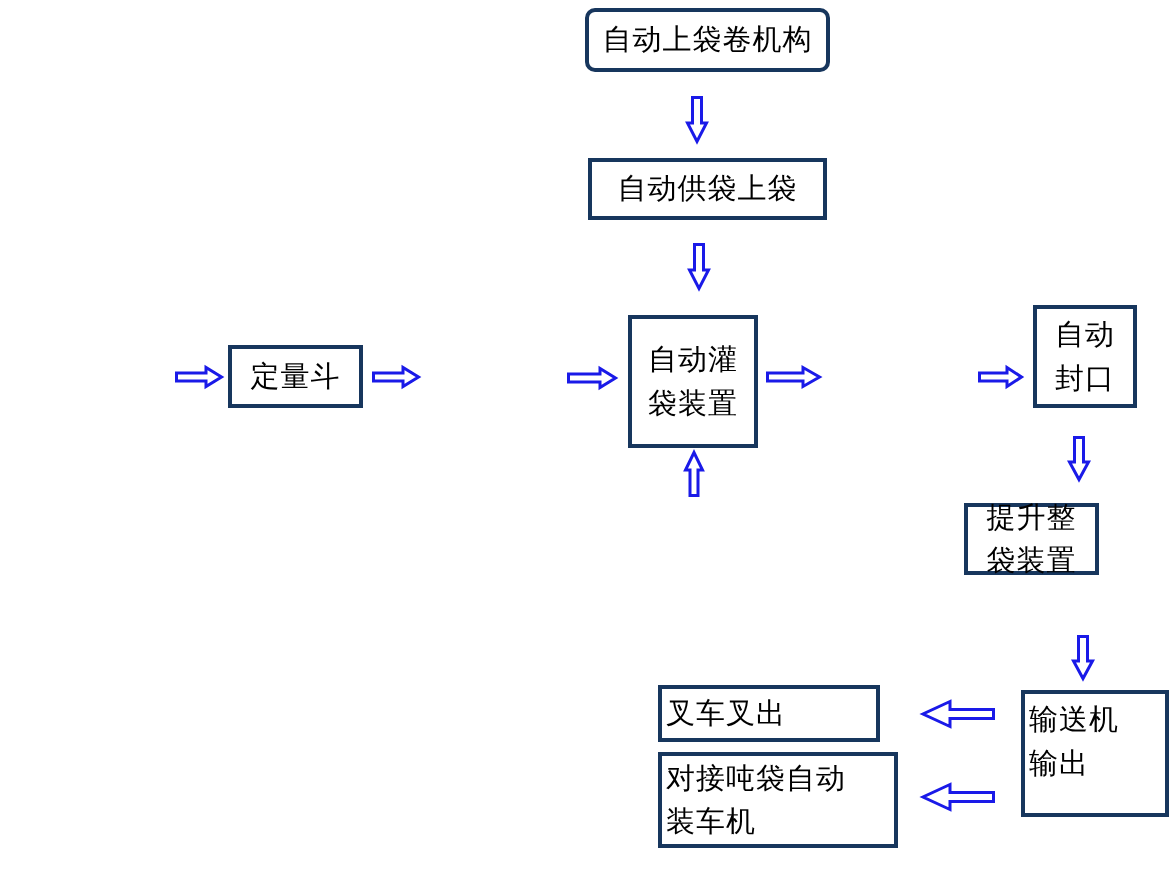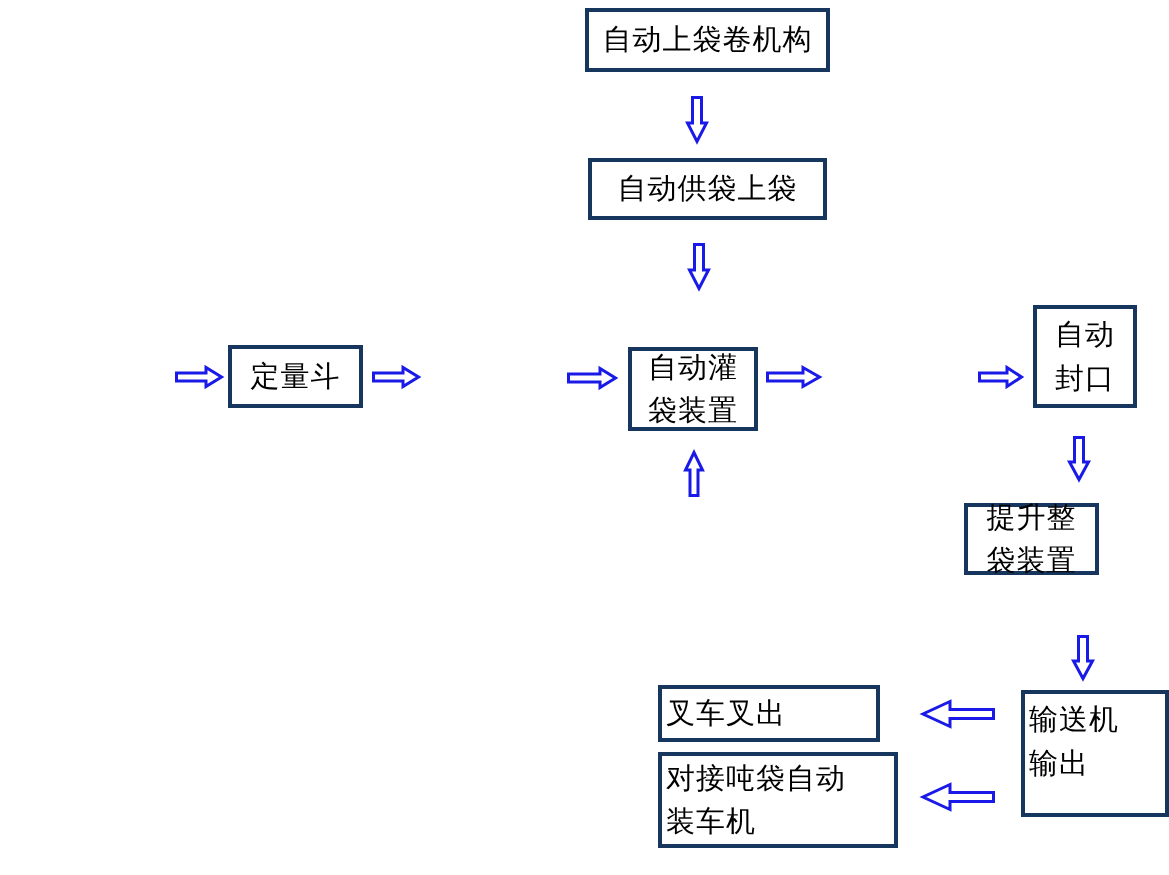--- a/index.html
+++ b/index.html
@@ -37,21 +37,21 @@
     stroke: var(--arrow-blue, #1A1AE8);
     stroke-width: 3;
     stroke-linejoin: miter;
   }
 </style>
 </head>
 <body>
 
 <div id="canvas">
 
-  <div class="node" style="left:585px; top:8px; width:245px; height:64px;">
+  <div class="node" style="left:585px; top:8px; width:245px; height:64px;border-radius:10px;">
     <span class="node-label">自动上袋卷机构</span>
   </div>
 
   <svg class="arrow" style="left:686px; top:96px;" width="22" height="47" viewBox="0 0 22 47">
     <polygon points="6.5,1.5 15.5,1.5 15.5,27 20.5,27 11,45.5 1.5,27 6.5,27"></polygon>
   </svg>
 
   <div class="node" style="left:588px; top:158px; width:239px; height:62px;">
     <span class="node-label">自动供袋上袋</span>
   </div>
@@ -71,21 +71,21 @@
 
   <svg class="arrow" style="left:372px; top:366px;" width="48" height="22" viewBox="0 0 48 22">
     <polygon points="1.5,7 31,7 31,1.5 46.5,11 31,20.5 31,15 1.5,15"></polygon>
   </svg>
 
 
   <svg class="arrow" style="left:567px; top:367px;" width="50" height="22" viewBox="0 0 50 22">
     <polygon points="1.5,7 33,7 33,1.5 48.5,11 33,20.5 33,15 1.5,15"></polygon>
   </svg>
 
-  <div class="node" style="left:628px; top:315px; width:130px; height:84px;margin-top:32px;">
+  <div class="node" style="left:628px; top:315px; width:130px; height:133px;">
     <span class="node-label">自动灌
 袋装置</span>
   </div>
 
   <svg class="arrow" style="left:766px; top:366px;" width="55" height="22" viewBox="0 0 55 22">
     <polygon points="1.5,7 37,7 37,1.5 53.5,11 37,20.5 37,15 1.5,15"></polygon>
   </svg>
 
 
   <svg class="arrow" style="left:978px; top:366px;" width="45" height="22" viewBox="0 0 45 22">

